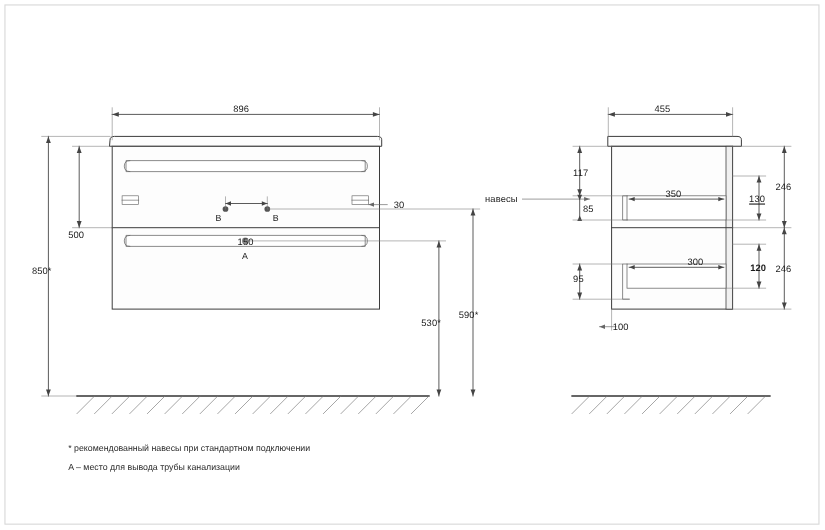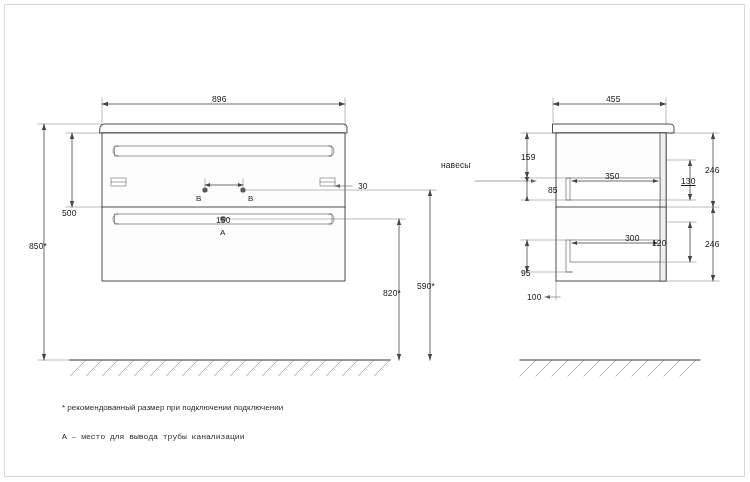--- a/index.html
+++ b/index.html
@@ -237,35 +237,35 @@
         <line x1="680" y1="376" x2="696" y2="360"></line>
       </g>
     </g>
   </svg>
 
   <div class="lbl" style="left:212px; top:94px;">896</div>
   <div class="lbl" style="left:216px; top:175px;margin-top:40px;">150</div>
   <div class="lbl" style="left:358px; top:181px;">30</div>
   <div class="lbl" style="left:62px; top:208px;">500</div>
   <div class="lbl" style="left:29px; top:241px;text-align:right;">850*</div>
-  <div class="lbl" style="left:383px; top:288px;">820*</div>
+  <div class="lbl" style="left:383px; top:288px;">530*</div>
   <div class="lbl" style="left:417px; top:281px;">590*</div>
 
-  <div class="lbl" style="left:595px; top:94px;margin-left:11px;">455</div>
-  <div class="lbl" style="left:521px; top:152px;">159</div>
-  <div class="lbl" style="left:516px; top:185px;padding-left:32px;">85</div>
+  <div class="lbl" style="left:595px; top:94px;">455</div>
+  <div class="lbl" style="left:521px; top:152px;">117</div>
+  <div class="lbl" style="left:498px; top:185px;padding-left:32px;">85</div>
   <div class="lbl" style="left:605px; top:171px;">350</div>
   <div class="lbl" style="left:681px; top:176px;text-decoration:underline;">130</div>
   <div class="lbl" style="left:705px; top:165px;">246</div>
   <div class="lbl" style="left:609px; top:233px;margin-left:16px;">300</div>
-  <div class="lbl" style="left:652px; top:238px;">120</div>
+  <div class="lbl" style="left:682px; top:238px;font-weight:bold;">120</div>
   <div class="lbl" style="left:705px; top:239px;">246</div>
-  <div class="lbl" style="left:521px; top:248px;margin-top:20px;">95</div>
-  <div class="lbl" style="left:527px; top:292px;">100</div>
-
-  <div class="lbl" style="left:441px; top:160px;">навесы</div>
+  <div class="lbl" style="left:521px; top:248px;">95</div>
+  <div class="lbl" style="left:557px; top:292px;">100</div>
+
+  <div class="lbl" style="left:441px; top:176px;">навесы</div>
   <div class="ptlbl" style="left:196px; top:194px;">B</div>
   <div class="ptlbl" style="left:248px; top:194px;">B</div>
   <div class="ptlbl" style="left:220px; top:228px;">A</div>
 
-  <div class="note" style="left:62px; top:403px;">* рекомендованный размер при подключении подключении</div>
-  <div class="note" style="left:62px; top:432px;font-family:Liberation Mono, monospace;">A – место для вывода трубы канализации</div>
+  <div class="note" style="left:62px; top:403px;">* рекомендованный навесы при стандартном подключении</div>
+  <div class="note" style="left:62px; top:420px;">A – место для вывода трубы канализации</div>
 </div>
 
 </body></html>

